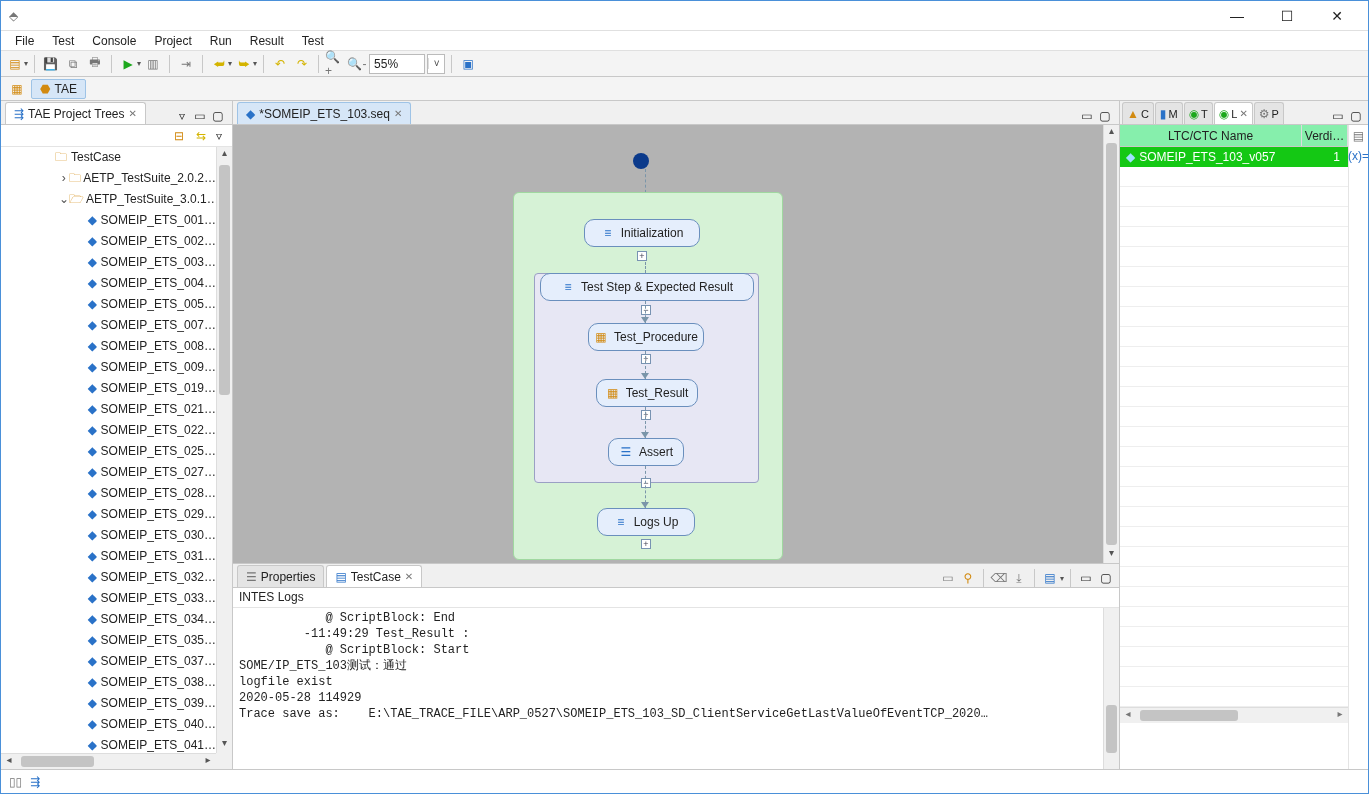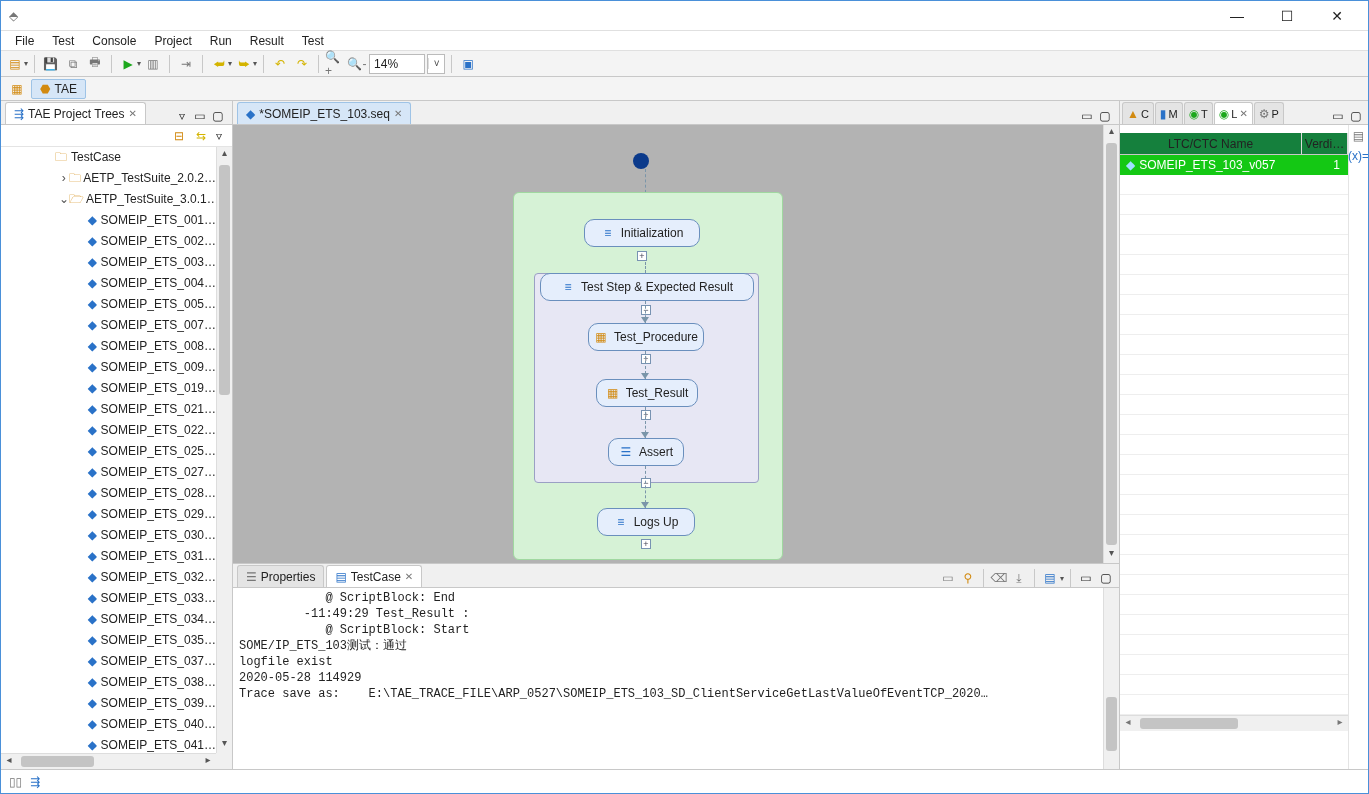--- a/index.html
+++ b/index.html
@@ -173,22 +173,21 @@
   .console-scroll-v .thumb { position:absolute; left:2px; right:2px; top:60%; height:30%; background:#c4c4c4; border-radius:3px;}
 
   
   .right-tabs { border-bottom:1px solid #c8c8c8; padding:0 2px; height:24px; gap:1px;}
   .right-tabs .viewtab { padding: 0 4px; font-size:11px; gap:2px;}
   .right-sidebar { width:20px; border-left:1px solid #e4e4e4; display:flex; flex-direction:column; align-items:center; padding-top:4px; gap:6px;}
   .right-body { flex:1; display:flex; min-height:0;}
   .right-main { flex:1; display:flex; flex-direction:column; min-width:0;}
   .right-table-head {
     height:22px; display:flex; border-bottom:1px solid #c8c8c8;
-    background:#15803d;
-    margin-top:8px;
+    background:#86efac;
   }
   .right-table-head .col { border-right:1px solid #dcdcdc; display:flex; align-items:center; justify-content:center;}
   .col-name { flex:1; }
   .col-verd { width:46px; }
   .right-row {
     height:20px; display:flex; align-items:center;
   }
   .right-row.pass { background:#14c814; color:#fff;}
   .right-row .cell-name { flex:1; display:flex; align-items:center; gap:4px; padding-left:6px;}
   .right-row .cell-verd { width:46px; text-align:right; padding-right:8px;}
@@ -282,21 +281,21 @@
   <span class="tb-btn">
       <span class="ic yellow">↷</span>
     </span>
   <span class="tb-sep"></span>
   <span class="tb-btn">
       <span class="ic grey">🔍+</span>
     </span>
   <span class="tb-btn">
       <span class="ic grey">🔍-</span>
     </span>
-  <span class="zoom-box">14%</span>
+  <span class="zoom-box">55%</span>
   <span class="zoom-combo">
       <span class="arrow">˅</span>
     </span>
   <span class="tb-sep"></span>
   <span class="tb-btn">
       <span class="ic blue">▣</span>
     </span>
 </div>
 
 <div class="perspbar">
@@ -668,20 +667,21 @@
           <span class="tb-sep"></span>
           <span class="mini">
               <span class="ic blue">▤</span>
             </span>
           <span class="drop-arrow">▾</span>
           <span class="tb-sep"></span>
           <span class="mini">▭</span>
           <span class="mini">▢</span>
         </div>
       </div>
+      <div class="console-subtitle">INTES Logs</div>
       <div class="console-body"><span id="console-lines">            @ ScriptBlock: End
          -11:49:29 Test_Result :
             @ ScriptBlock: Start
 SOME/IP_ETS_103测试：通过
 logfile exist
 2020-05-28 114929
 Trace save as:    E:\TAE_TRACE_FILE\ARP_0527\SOMEIP_ETS_103_SD_ClientServiceGetLastValueOfEventTCP_2020…</span>
         <div class="console-scroll-v"><div class="thumb"></div></div>
       </div>
     </div>

